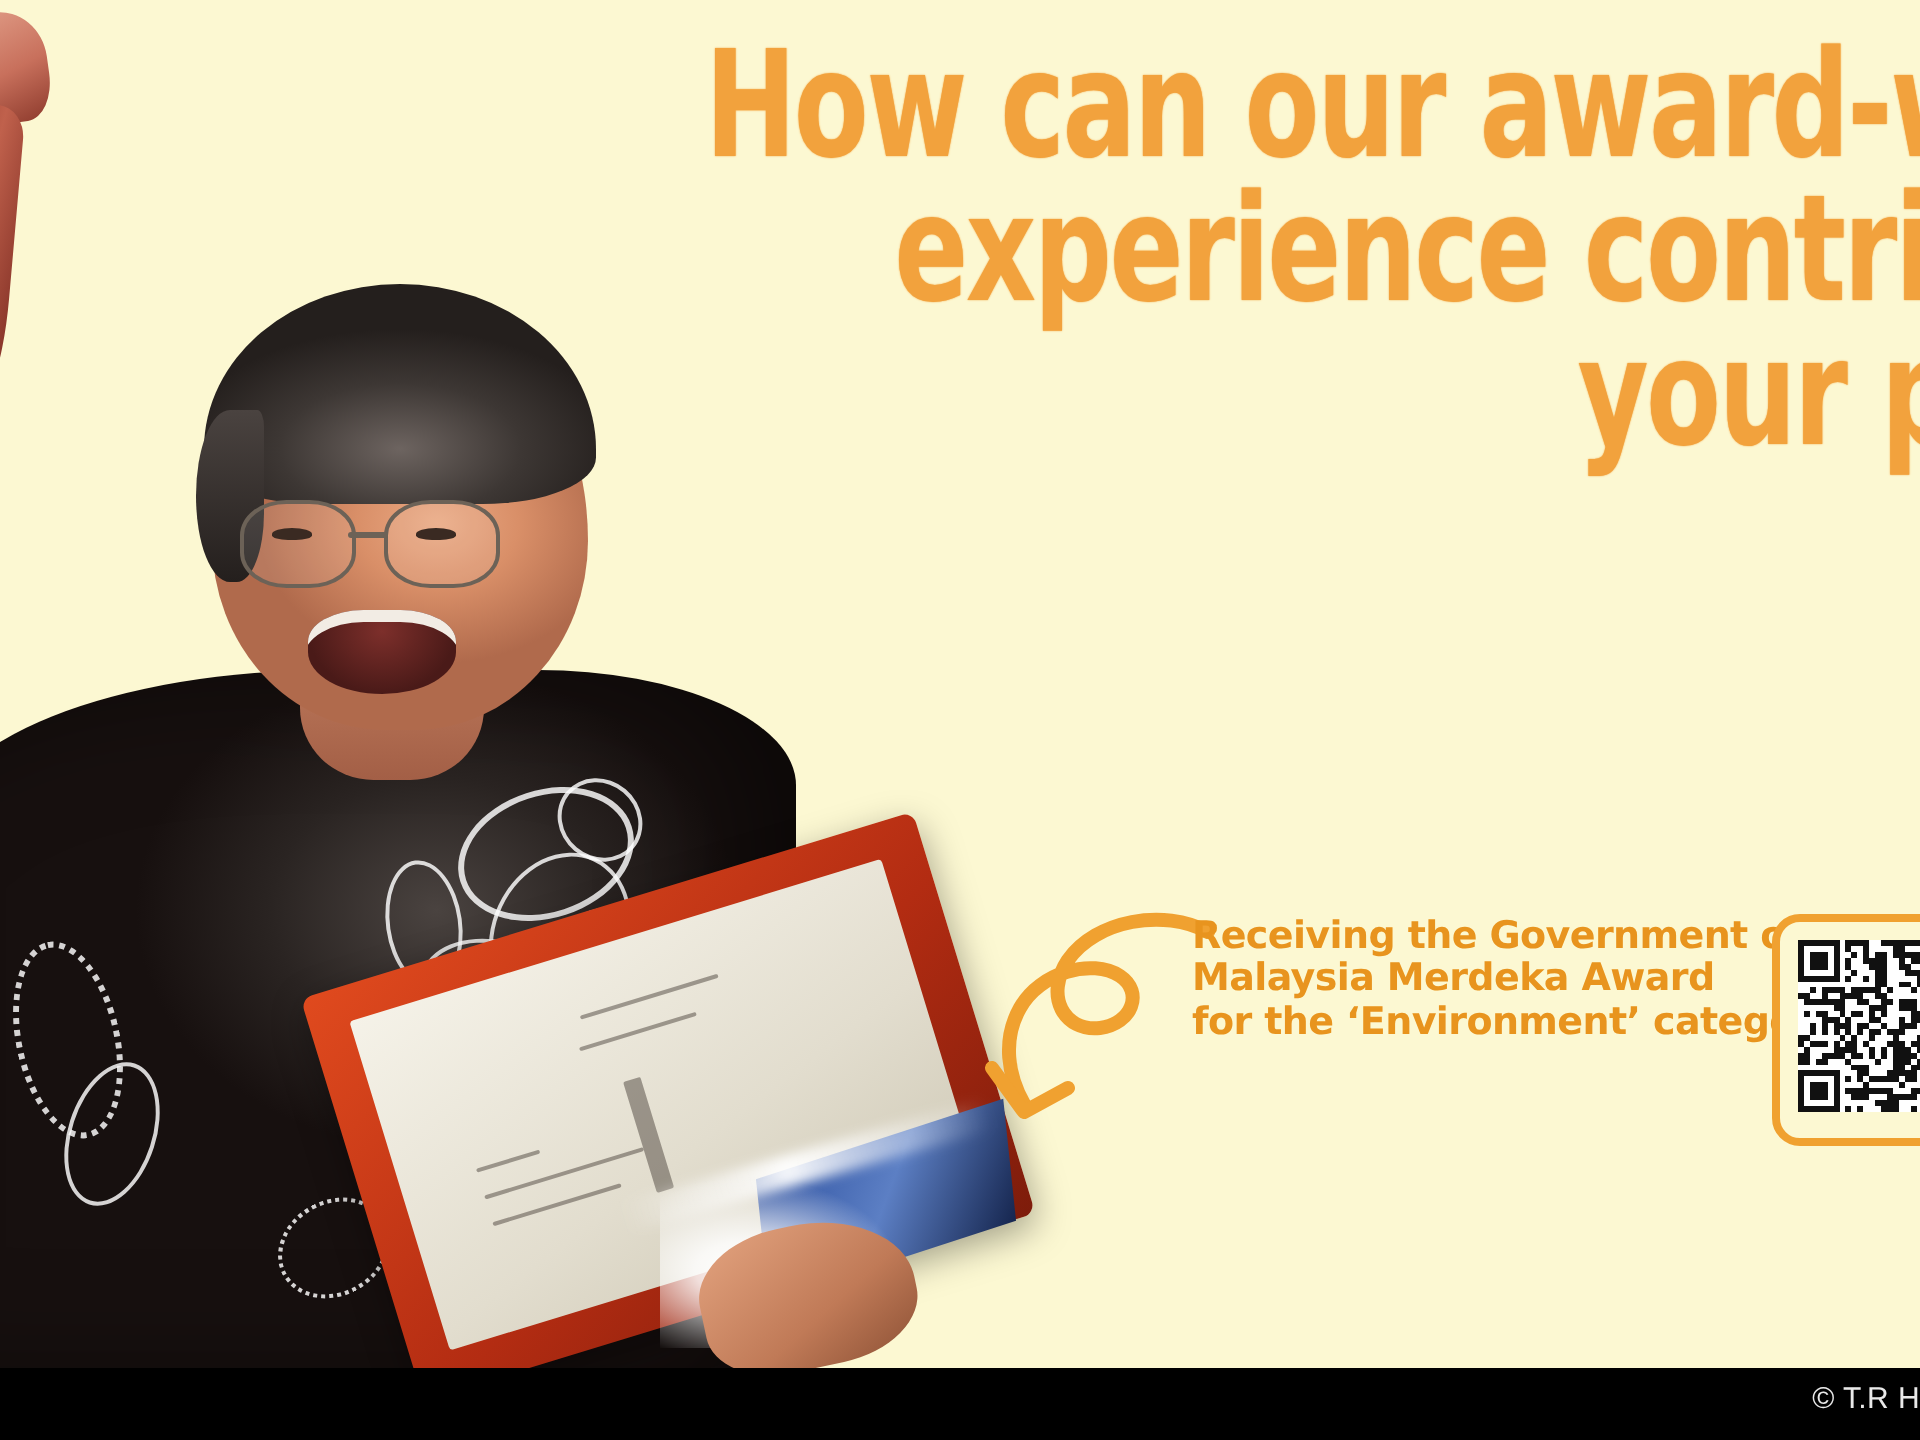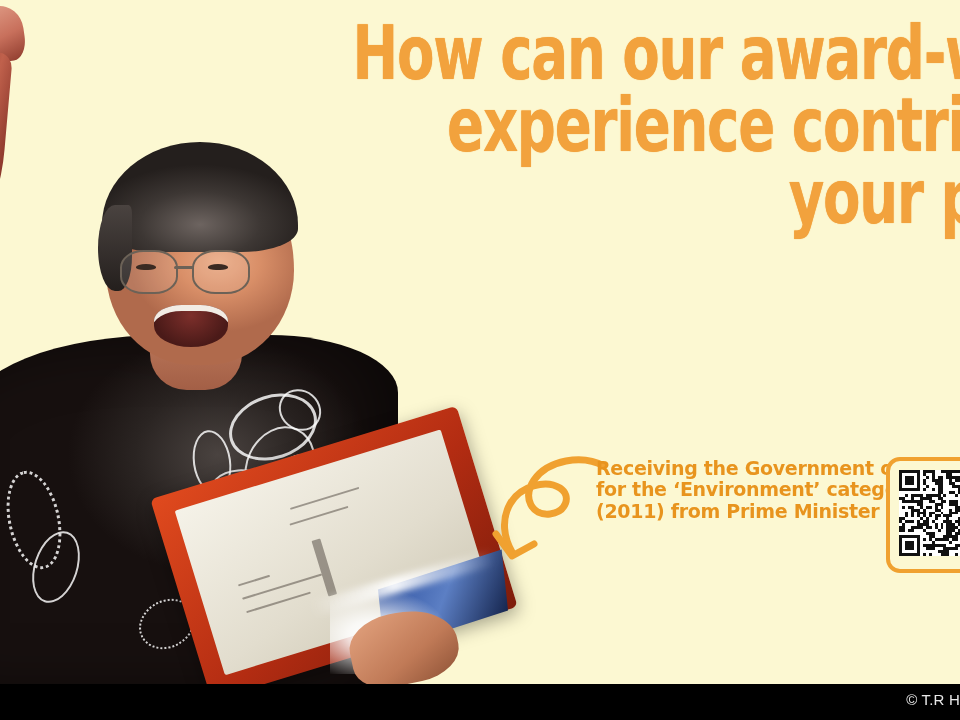--- a/index.html
+++ b/index.html
@@ -366,22 +366,22 @@
     <span class="hl-line">your project?</span>
   </div>
 
   <svg id="arrow" viewBox="0 0 130 130" fill="none">
     <path d="M118 14 C 96 2, 62 8, 48 28 C 36 46, 46 64, 64 62 C 80 60, 86 44, 74 36 C 60 27, 34 34, 24 52 C 15 68, 18 86, 26 100" stroke="#f0a130" stroke-width="7" stroke-linecap="round" fill="none"></path>
     <path d="M10 82 L 26 104 L 48 92" stroke="#f0a130" stroke-width="7" stroke-linecap="round" stroke-linejoin="round" fill="none"></path>
   </svg>
 
   <div id="caption">
     <span class="cap-line">Receiving the Government of</span>
+    <span class="cap-line">Malaysia Merdeka Award</span>
     <span class="cap-line">for the ‘Environment’ category</span>
-    <span class="cap-line">(2011) from Prime Minister</span>
   </div>
 
   <div id="qr-box">
     <svg id="qr" viewBox="0 0 29 29" shape-rendering="crispEdges">
       <rect width="29" height="29" fill="#ffffff"></rect>
       <g id="qr-modules" fill="#111111">
           <rect x="0" y="0" width="1" height="1"></rect>
           <rect x="1" y="0" width="1" height="1"></rect>
           <rect x="2" y="0" width="1" height="1"></rect>
           <rect x="3" y="0" width="1" height="1"></rect>

